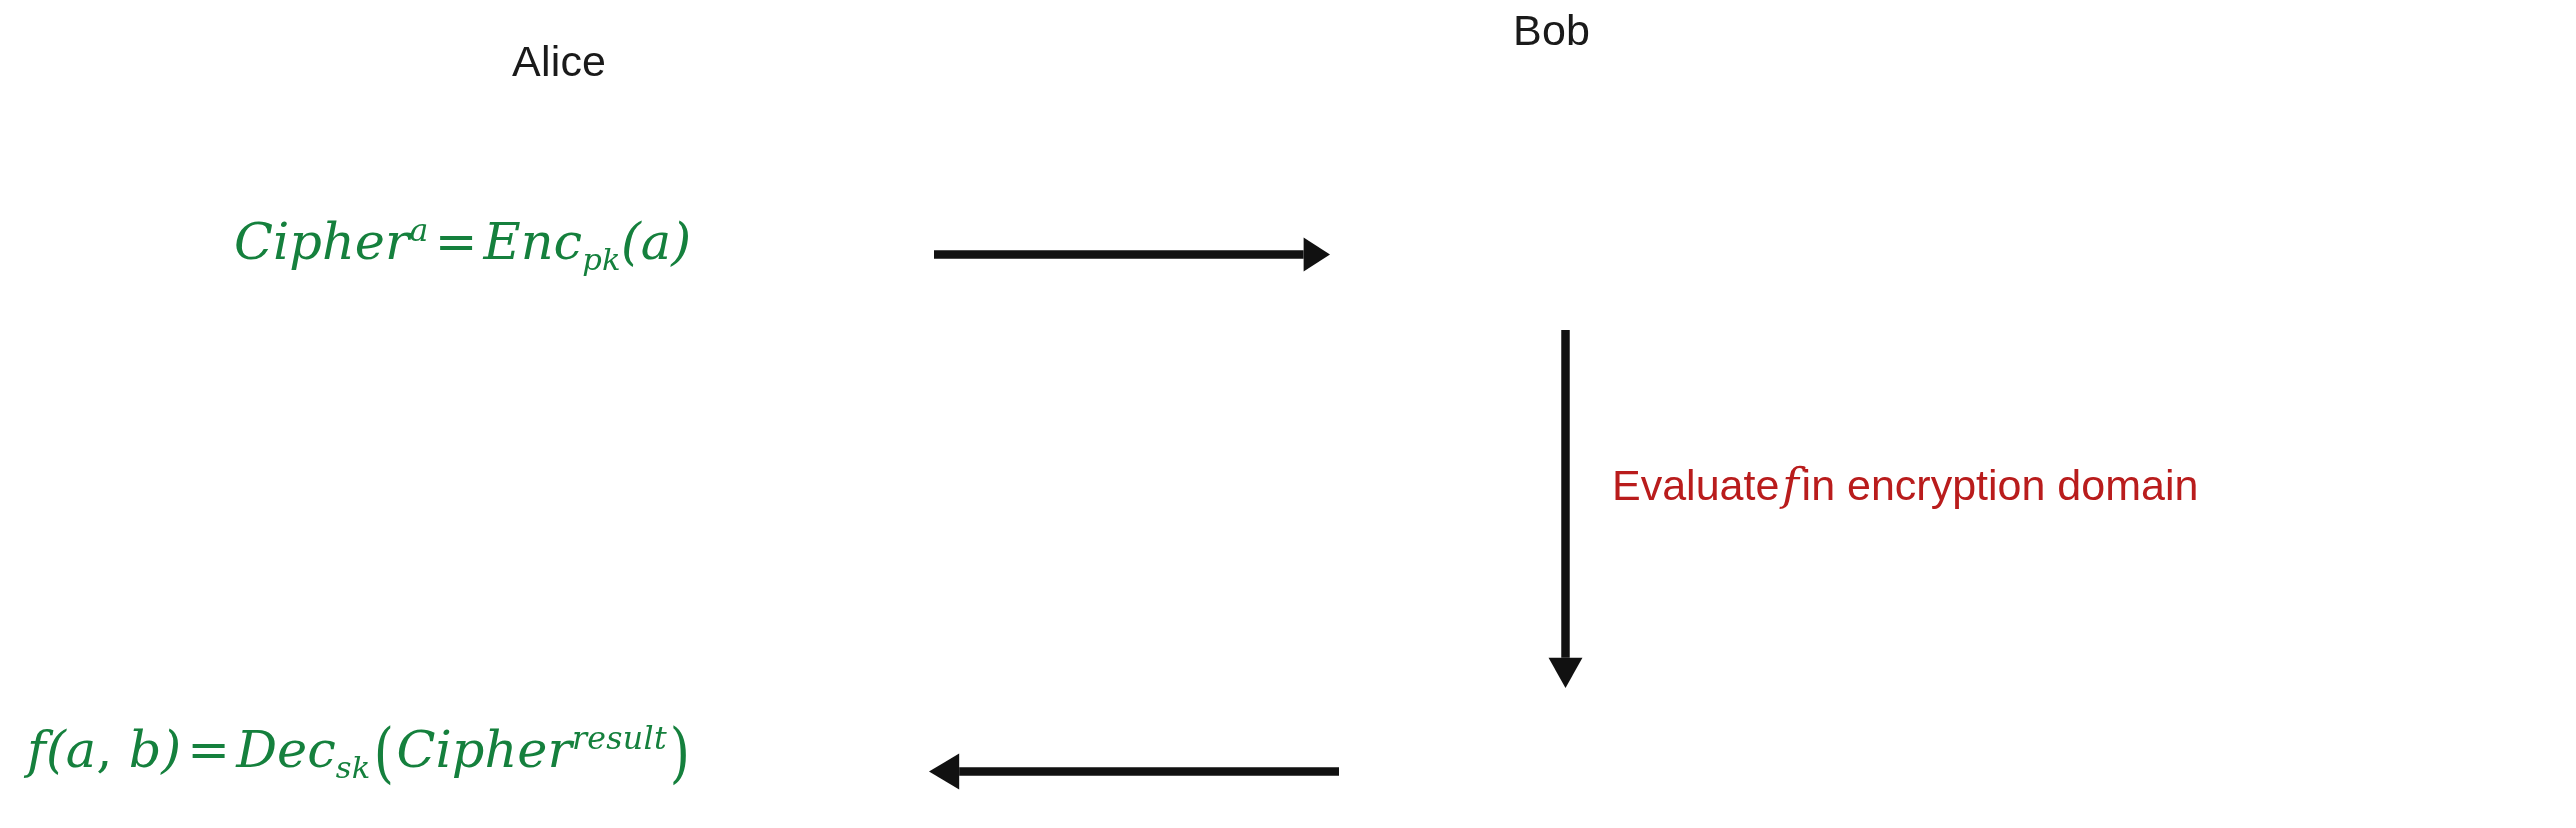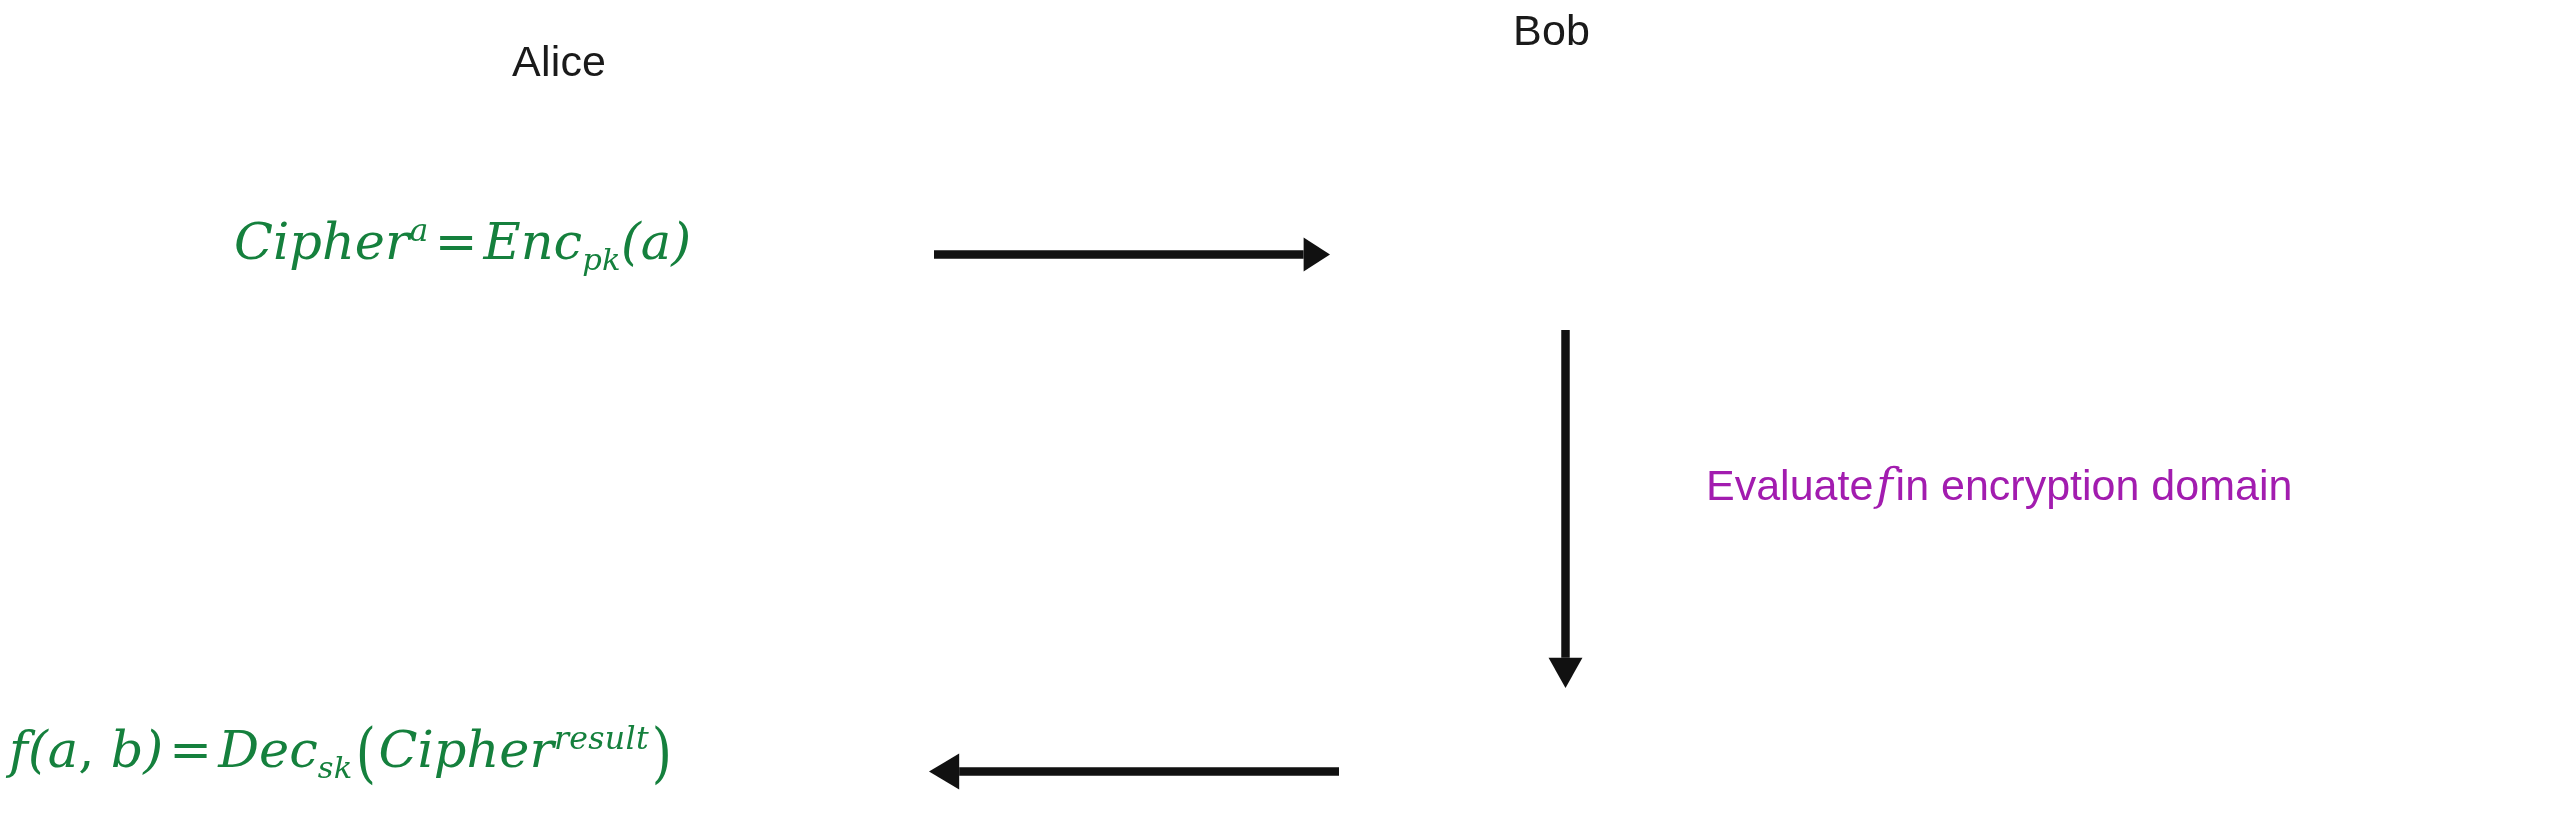--- a/index.html
+++ b/index.html
@@ -74,41 +74,41 @@
 
   
   #expr-bob-received {
     left: 1394px;
     top: 215px;
     font-size: 51px;
   }
 
   
   #expr-alice-dec {
-    left: 9px;
+    left: 27px;
     top: 719px;
     font-size: 51px;
   }
 
   
   #expr-bob-result {
     left: 1394px;
     top: 719px;
     font-size: 51px;
   }
 
   
   #annotation-evaluate {
     position: absolute;
-    left: 1706px;
+    left: 1612px;
     top: 459px;
     font-family: "Liberation Sans", sans-serif;
     font-size: 43px;
     line-height: 1.15;
-    color: #a21caf;
+    color: #b91c1c;
     white-space: nowrap;
   }
   #annotation-evaluate .mathvar {
     font-family: "DejaVu Serif", "Liberation Serif", serif;
     font-style: italic;
     font-size: 45px;
     padding: 0 2.8px;
   }
 
   

